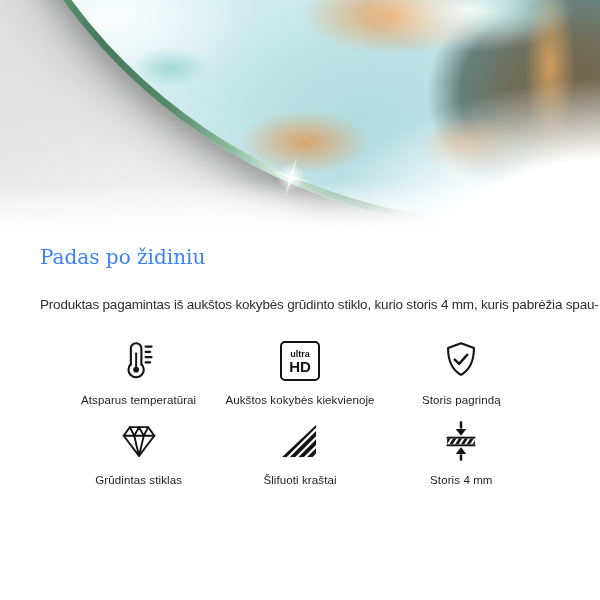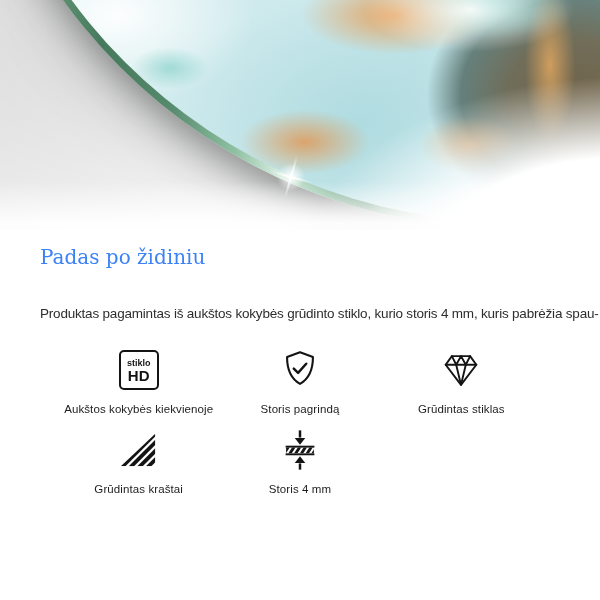--- a/index.html
+++ b/index.html
@@ -45,21 +45,21 @@
   .sparkle::after  { content:""; position:absolute; top:19px; left:-2px; height:2px; width:44px;
              background:linear-gradient(to right, rgba(255,255,255,0), #fff 46%, #fff 54%, rgba(255,255,255,0)); }
   .sparkle-glow { position:absolute; inset:4px; border-radius:50%;
              background:radial-gradient(circle, rgba(255,255,255,1) 0%, rgba(255,255,255,0) 62%); }
 
   
   .content { padding:0 40px; color:#1c1c1c; }
   .title { margin-top:9px; font-family:"DejaVu Serif", serif; font-weight:normal;
            font-size:20px; line-height:36px; color:#3b82f6; }
   .title span { display:block; white-space:nowrap; }
-  .desc { margin-top:25px; font-size:13.5px; line-height:27px; letter-spacing:-0.2px; color:#2d2d2d; }
+  .desc { margin-top:16px; font-size:13.5px; line-height:27px; letter-spacing:-0.2px; color:#2d2d2d; }
   .desc span { display:block; white-space:nowrap; }
 
   
   .features { margin:20px 18px 0; display:grid; grid-template-columns:repeat(3,1fr);
               row-gap:12px; }
   .feature { display:flex; flex-direction:column; align-items:center; }
   .icon-slot { height:46px; display:flex; align-items:center; justify-content:center; }
   .feature-label { margin-top:10px; font-size:11.5px; letter-spacing:0.1px; color:#1d1d1d;
                    white-space:nowrap; }
   .uhd-box { width:40px; height:40px; border:2.5px solid #141414; border-radius:5px;
@@ -85,25 +85,40 @@
 <div class="content">
   <h1 class="title">
     <span>Padas po židiniu</span>
   </h1>
   <p class="desc">
     <span>Produktas pagamintas iš aukštos kokybės grūdinto stiklo, kurio storis 4 mm, kuris pabrėžia spau-</span>
   </p>
 
   <div class="features">
 
+    <div class="feature">
+      <div class="icon-slot">
+        <svg width="46" height="46" viewBox="0 0 48 48" fill="none" stroke="#141414" stroke-width="2.2" stroke-linecap="round">
+          <circle cx="21" cy="33" r="8"></circle>
+          <path d="M15.5,28 V11 a5.5,5.5 0 0 1 11,0 V28" fill="#ffffff"></path>
+          <line x1="21" y1="16" x2="21" y2="30" stroke-width="2"></line>
+          <circle cx="21" cy="33" r="3" fill="#141414" stroke="none"></circle>
+          <line x1="31" y1="9" x2="37" y2="9" stroke-width="2.4"></line>
+          <line x1="31" y1="14.5" x2="35.5" y2="14.5" stroke-width="2.4"></line>
+          <line x1="31" y1="20" x2="37" y2="20" stroke-width="2.4"></line>
+          <line x1="31" y1="25.5" x2="35.5" y2="25.5" stroke-width="2.4"></line>
+        </svg>
+      </div>
+      <div class="feature-label">Atsparus temperatūrai</div>
+    </div>
 
     <div class="feature">
       <div class="icon-slot">
         <div class="uhd-box">
-          <span class="uhd-top">stiklo</span>
+          <span class="uhd-top">ultra</span>
           <span class="uhd-bottom">HD</span>
         </div>
       </div>
       <div class="feature-label">Aukštos kokybės kiekvienoje</div>
     </div>
 
     <div class="feature">
       <div class="icon-slot">
         <svg width="46" height="46" viewBox="0 0 48 48" fill="none" stroke="#141414" stroke-width="2.2" stroke-linejoin="round" stroke-linecap="round">
           <path d="M24,5.5 L37.5,10.5 C37.5,23 33,33.5 24,38.5 C15,33.5 10.5,23 10.5,10.5 Z"></path>
@@ -136,21 +151,21 @@
           <g clip-path="url(#triClip)" stroke="#141414" stroke-width="4">
             <line x1="-24" y1="54" x2="28" y2="2"></line>
             <line x1="-15" y1="54" x2="37" y2="2"></line>
             <line x1="-6" y1="54" x2="46" y2="2"></line>
             <line x1="3" y1="54" x2="55" y2="2"></line>
             <line x1="12" y1="54" x2="64" y2="2"></line>
             <line x1="21" y1="54" x2="73" y2="2"></line>
           </g>
         </svg>
       </div>
-      <div class="feature-label">Grūdintas kraštai</div>
+      <div class="feature-label">Šlifuoti kraštai</div>
     </div>
 
     <div class="feature">
       <div class="icon-slot">
         <svg width="46" height="46" viewBox="0 0 48 48">
           <defs>
               <clipPath id="barClip">
                 <rect x="9.5" y="21.5" width="29" height="6"></rect>
               </clipPath>
             </defs>

